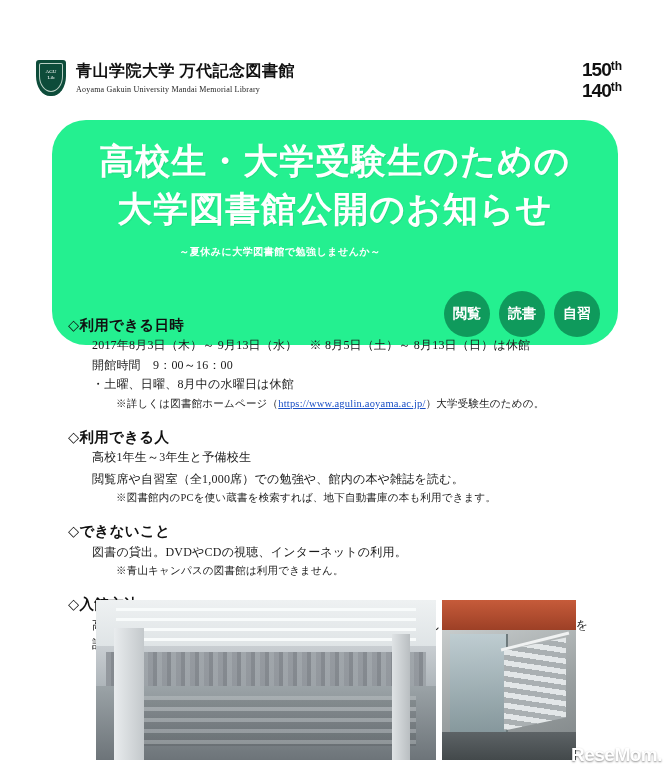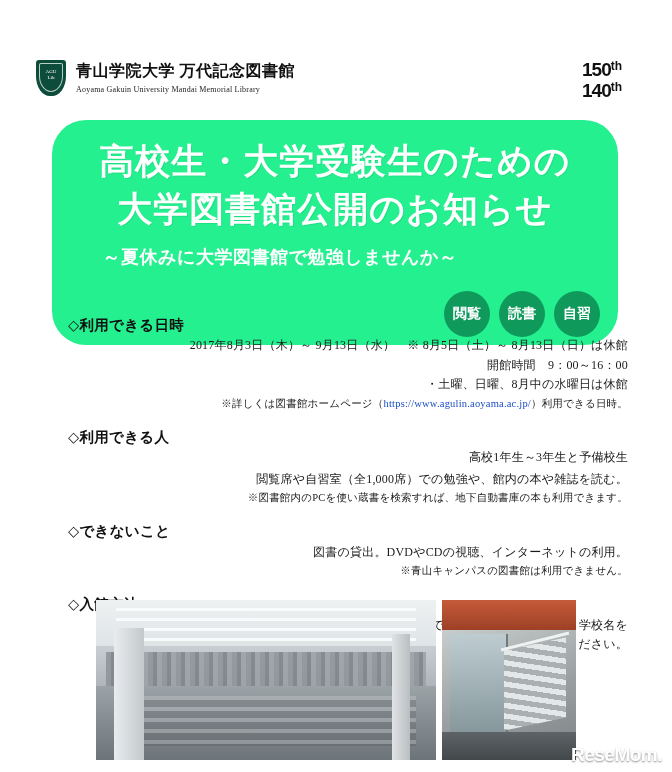--- a/index.html
+++ b/index.html
@@ -131,21 +131,21 @@
     text-shadow: 1px 1px 0 rgba(0,0,0,0.07);
   }
   .banner-line-1 { top: 18px; }
   .banner-line-2 { top: 66px; }
   .banner-sub {
     position: absolute;
     left: 0;
     right: 0;
     top: 125px;
     text-align: center;
-    font-size: 18px;
+    font-size: 10px;
     color: #ffffff;
     font-weight: bold;
     letter-spacing: 0.5px;
     padding-right: 110px;
     box-sizing: border-box;
   }
   .circles {
     position: absolute;
     right: 18px;
     bottom: 8px;
@@ -182,28 +182,28 @@
     color: #111;
     letter-spacing: 0.3px;
     margin-top: 14px;
   }
   .ln {
     margin-left: 24px;
     font-size: 12px;
     color: #1a1a1a;
     letter-spacing: 0.2px;
     line-height: 1.62;
-    text-align: right;
   }
   .ln.sm {
     font-size: 10.5px;
     margin-left: 48px;
   }
   .link {
     color: #1a4fc4;
+    text-decoration: underline;
     margin-top: 47px;
   }
 
   
   .photos {
     position: absolute;
     left: 96px;
     top: 600px;
     width: 480px;
     height: 160px;
@@ -328,21 +328,21 @@
     </div>
   </div>
 
   <div class="content">
 
     <div class="sec">
       <div class="sec-head">◇利用できる日時</div>
       <div class="ln">2017年8月3日（木）～ 9月13日（水）　※ 8月5日（土）～ 8月13日（日）は休館</div>
       <div class="ln">開館時間　9：00～16：00</div>
       <div class="ln">・土曜、日曜、8月中の水曜日は休館</div>
-      <div class="ln sm"><span>※詳しくは図書館ホームページ（</span><span class="link">https://www.agulin.aoyama.ac.jp/</span><span>）利用できる日時。</span></div>
+      <div class="ln sm"><span>※詳しくは図書館ホームページ（</span><span class="link">https://www.agulin.aoyama.ac.jp/</span><span>）大学受験生のための。</span></div>
     </div>
 
     <div class="sec">
       <div class="sec-head">◇利用できる人</div>
       <div class="ln">高校1年生～3年生と予備校生</div>
     </div>
 
     <div class="sec">
       <div class="ln">閲覧席や自習室（全1,000席）での勉強や、館内の本や雑誌を読む。</div>
       <div class="ln sm">※図書館内のPCを使い蔵書を検索すれば、地下自動書庫の本も利用できます。</div>

